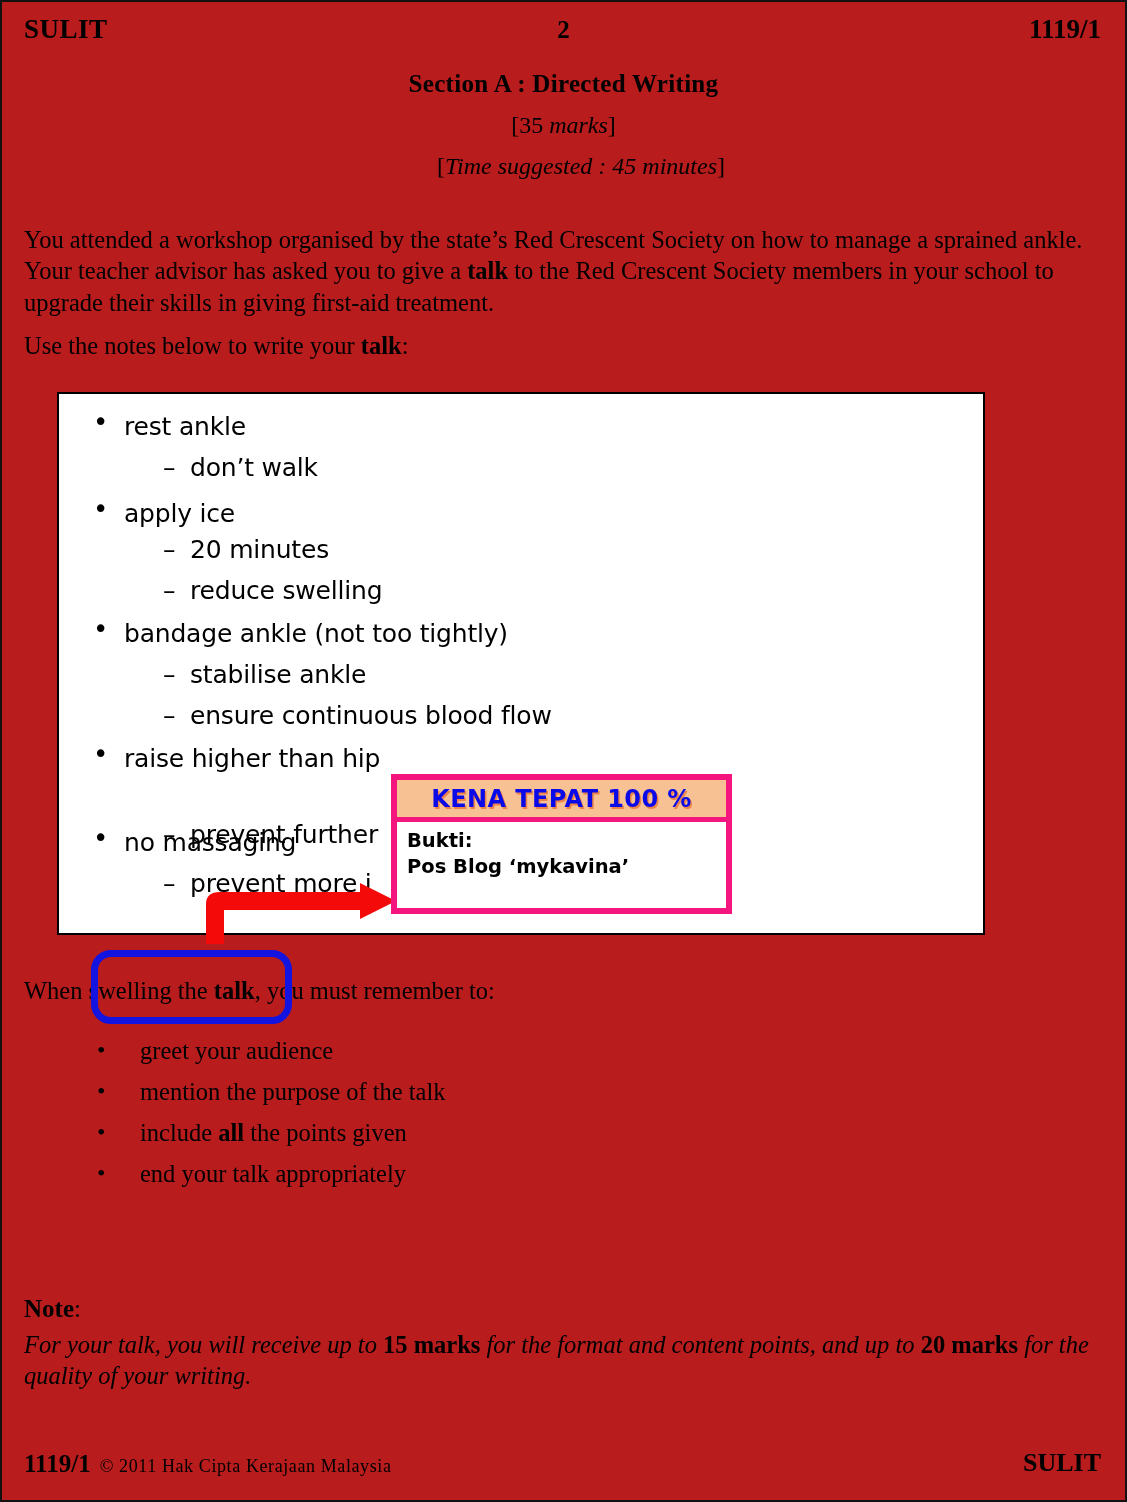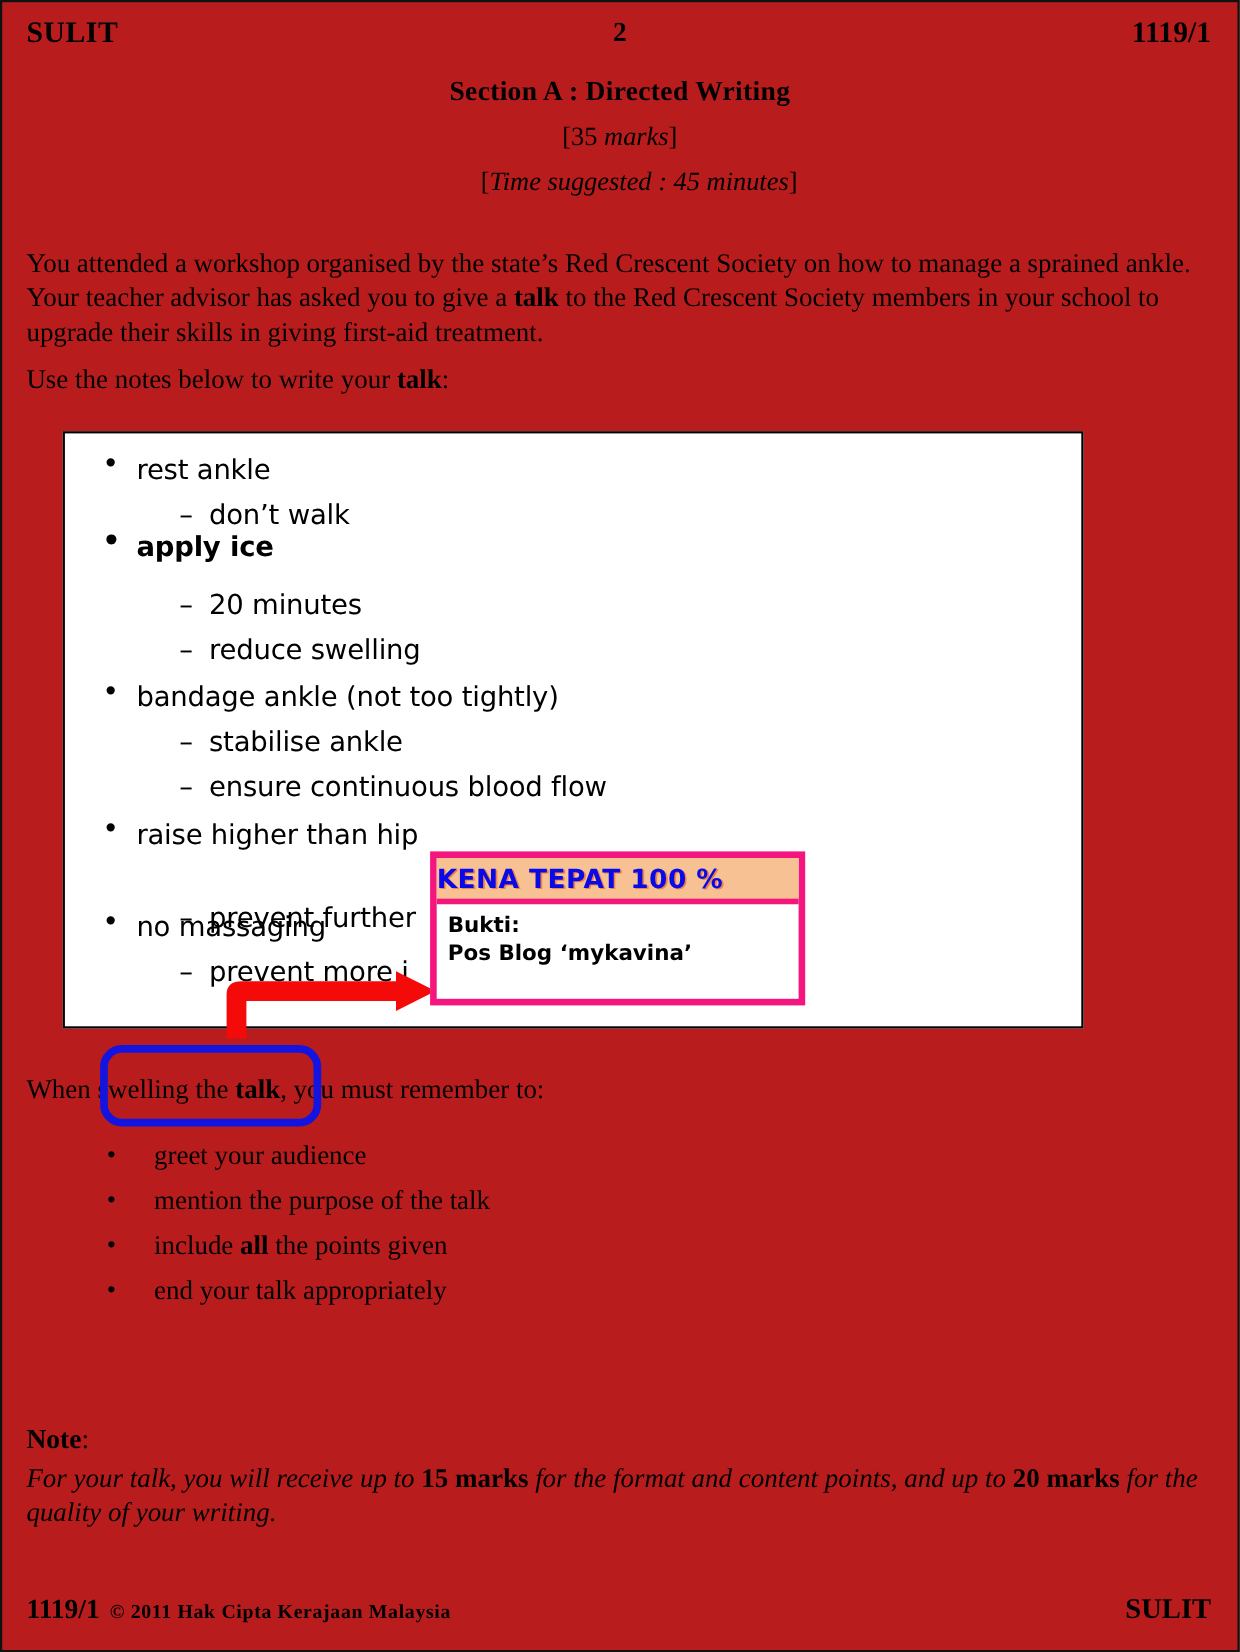--- a/index.html
+++ b/index.html
@@ -109,21 +109,21 @@
     position: absolute;
     left: 389px; top: 772px;
     width: 341px; height: 140px;
     border: 6px solid #F5157F;
     background: #ffffff;
     z-index: 30;
   }
   #callout-header {
     height: 42px;
     background: #F7C193;
-    display: flex; align-items: center; 
+    display: flex; align-items: center; justify-content: center;
     border-bottom: 5px solid #F5157F;
   }
   #callout-title {
     font-family: "DejaVu Sans", sans-serif;
     font-size: 24px; font-weight: bold;
     color: #0A0AE8;
     letter-spacing: 0.4px;
     text-shadow: 1.5px 1.5px 0 rgba(235,120,60,0.85);
   }
   #callout-body {
@@ -192,21 +192,21 @@
   }
   #note-text b { font-weight: bold; font-style: normal; }
 
   
   #footer-left {
     position: absolute; left: 22px; bottom: 22px;
     font-size: 25px; font-weight: bold;
     display: flex; align-items: baseline; gap: 9px;
   }
   #footer-copy {
-    font-size: 18px; font-weight: bold;
+    font-size: 18px; font-weight: normal;
     letter-spacing: 0.6px;
   }
   #footer-right {
     position: absolute; right: 24px; bottom: 22px;
     font-size: 26px; font-weight: bold;
   }
 </style>
 </head>
 <body>
 
@@ -227,21 +227,21 @@
   <div class="para" id="use-notes"><span>Use the notes below to write your </span><b>talk</b><span>:</span></div>
 
   <div id="notes-box">
     <div id="notes-list">
         <div class="nrow" style="top: 18px;">
           <div class="note-main">rest ankle</div>
         </div>
         <div class="nrow" style="top: 59px;">
           <div class="note-sub">don’t walk</div>
         </div>
-        <div class="nrow" style="top: 88px; font-weight: bold;">
+        <div class="nrow" style="top: 105px;">
           <div class="note-main">apply  ice</div>
         </div>
         <div class="nrow" style="top: 141px;">
           <div class="note-sub">20 minutes</div>
         </div>
         <div class="nrow" style="top: 182px;">
           <div class="note-sub">reduce swelling</div>
         </div>
         <div class="nrow" style="top: 225px;">
           <div class="note-main">bandage ankle (not too tightly)</div>

